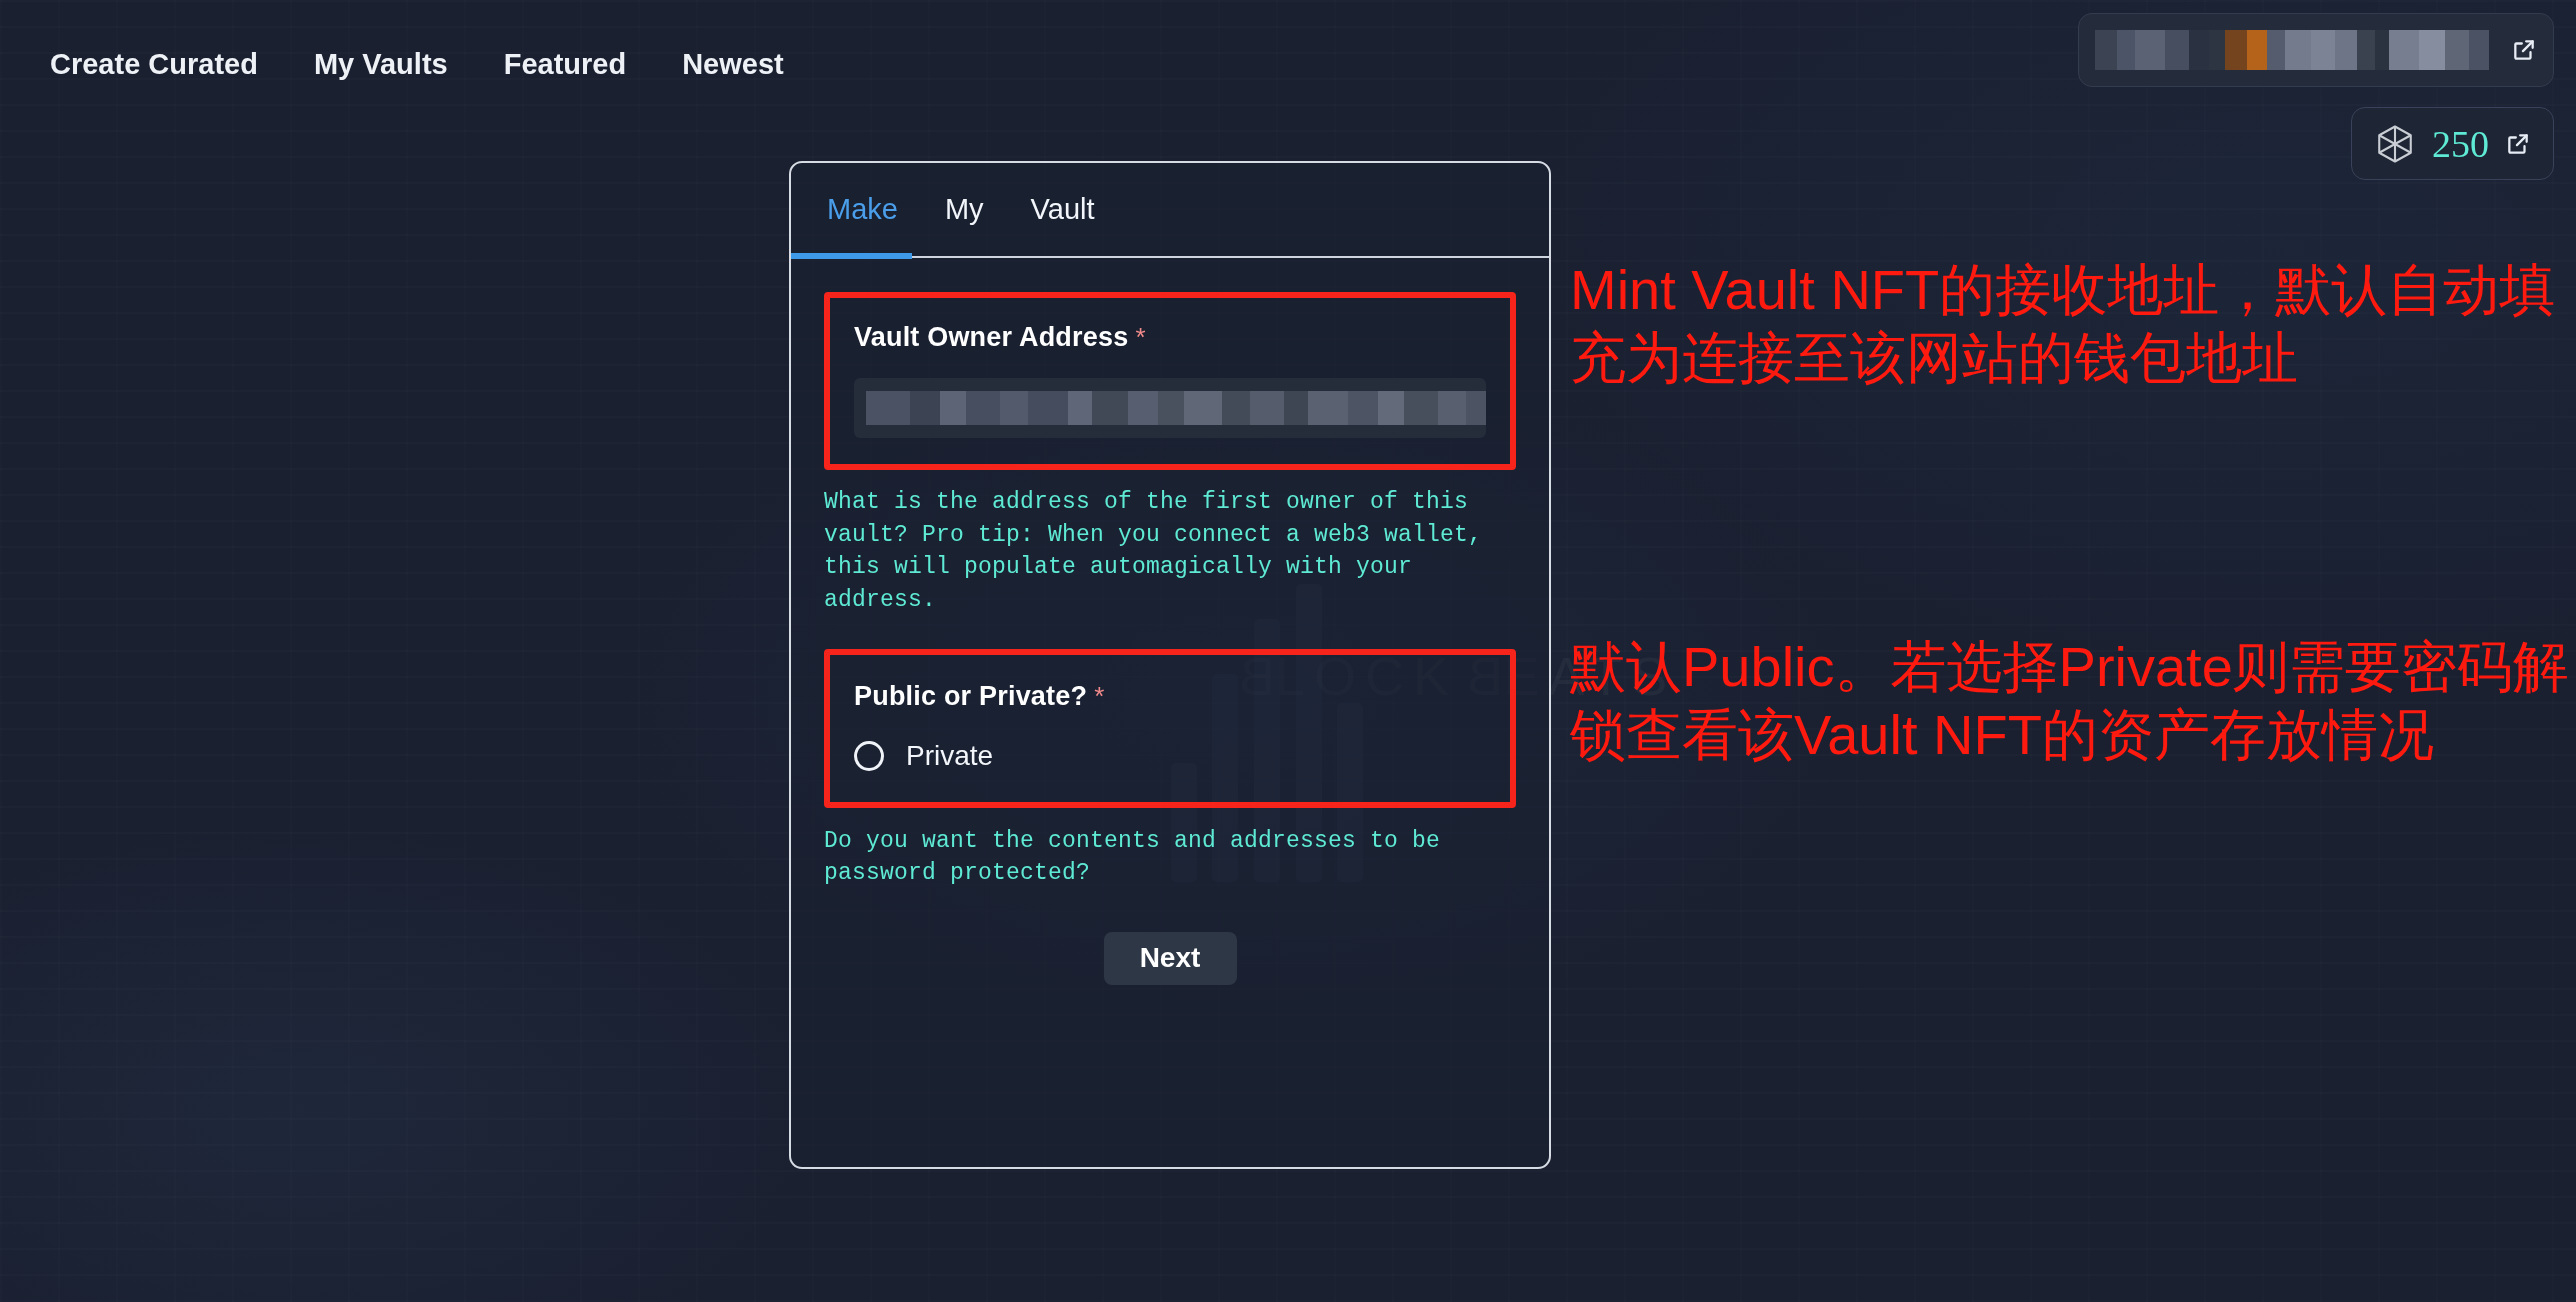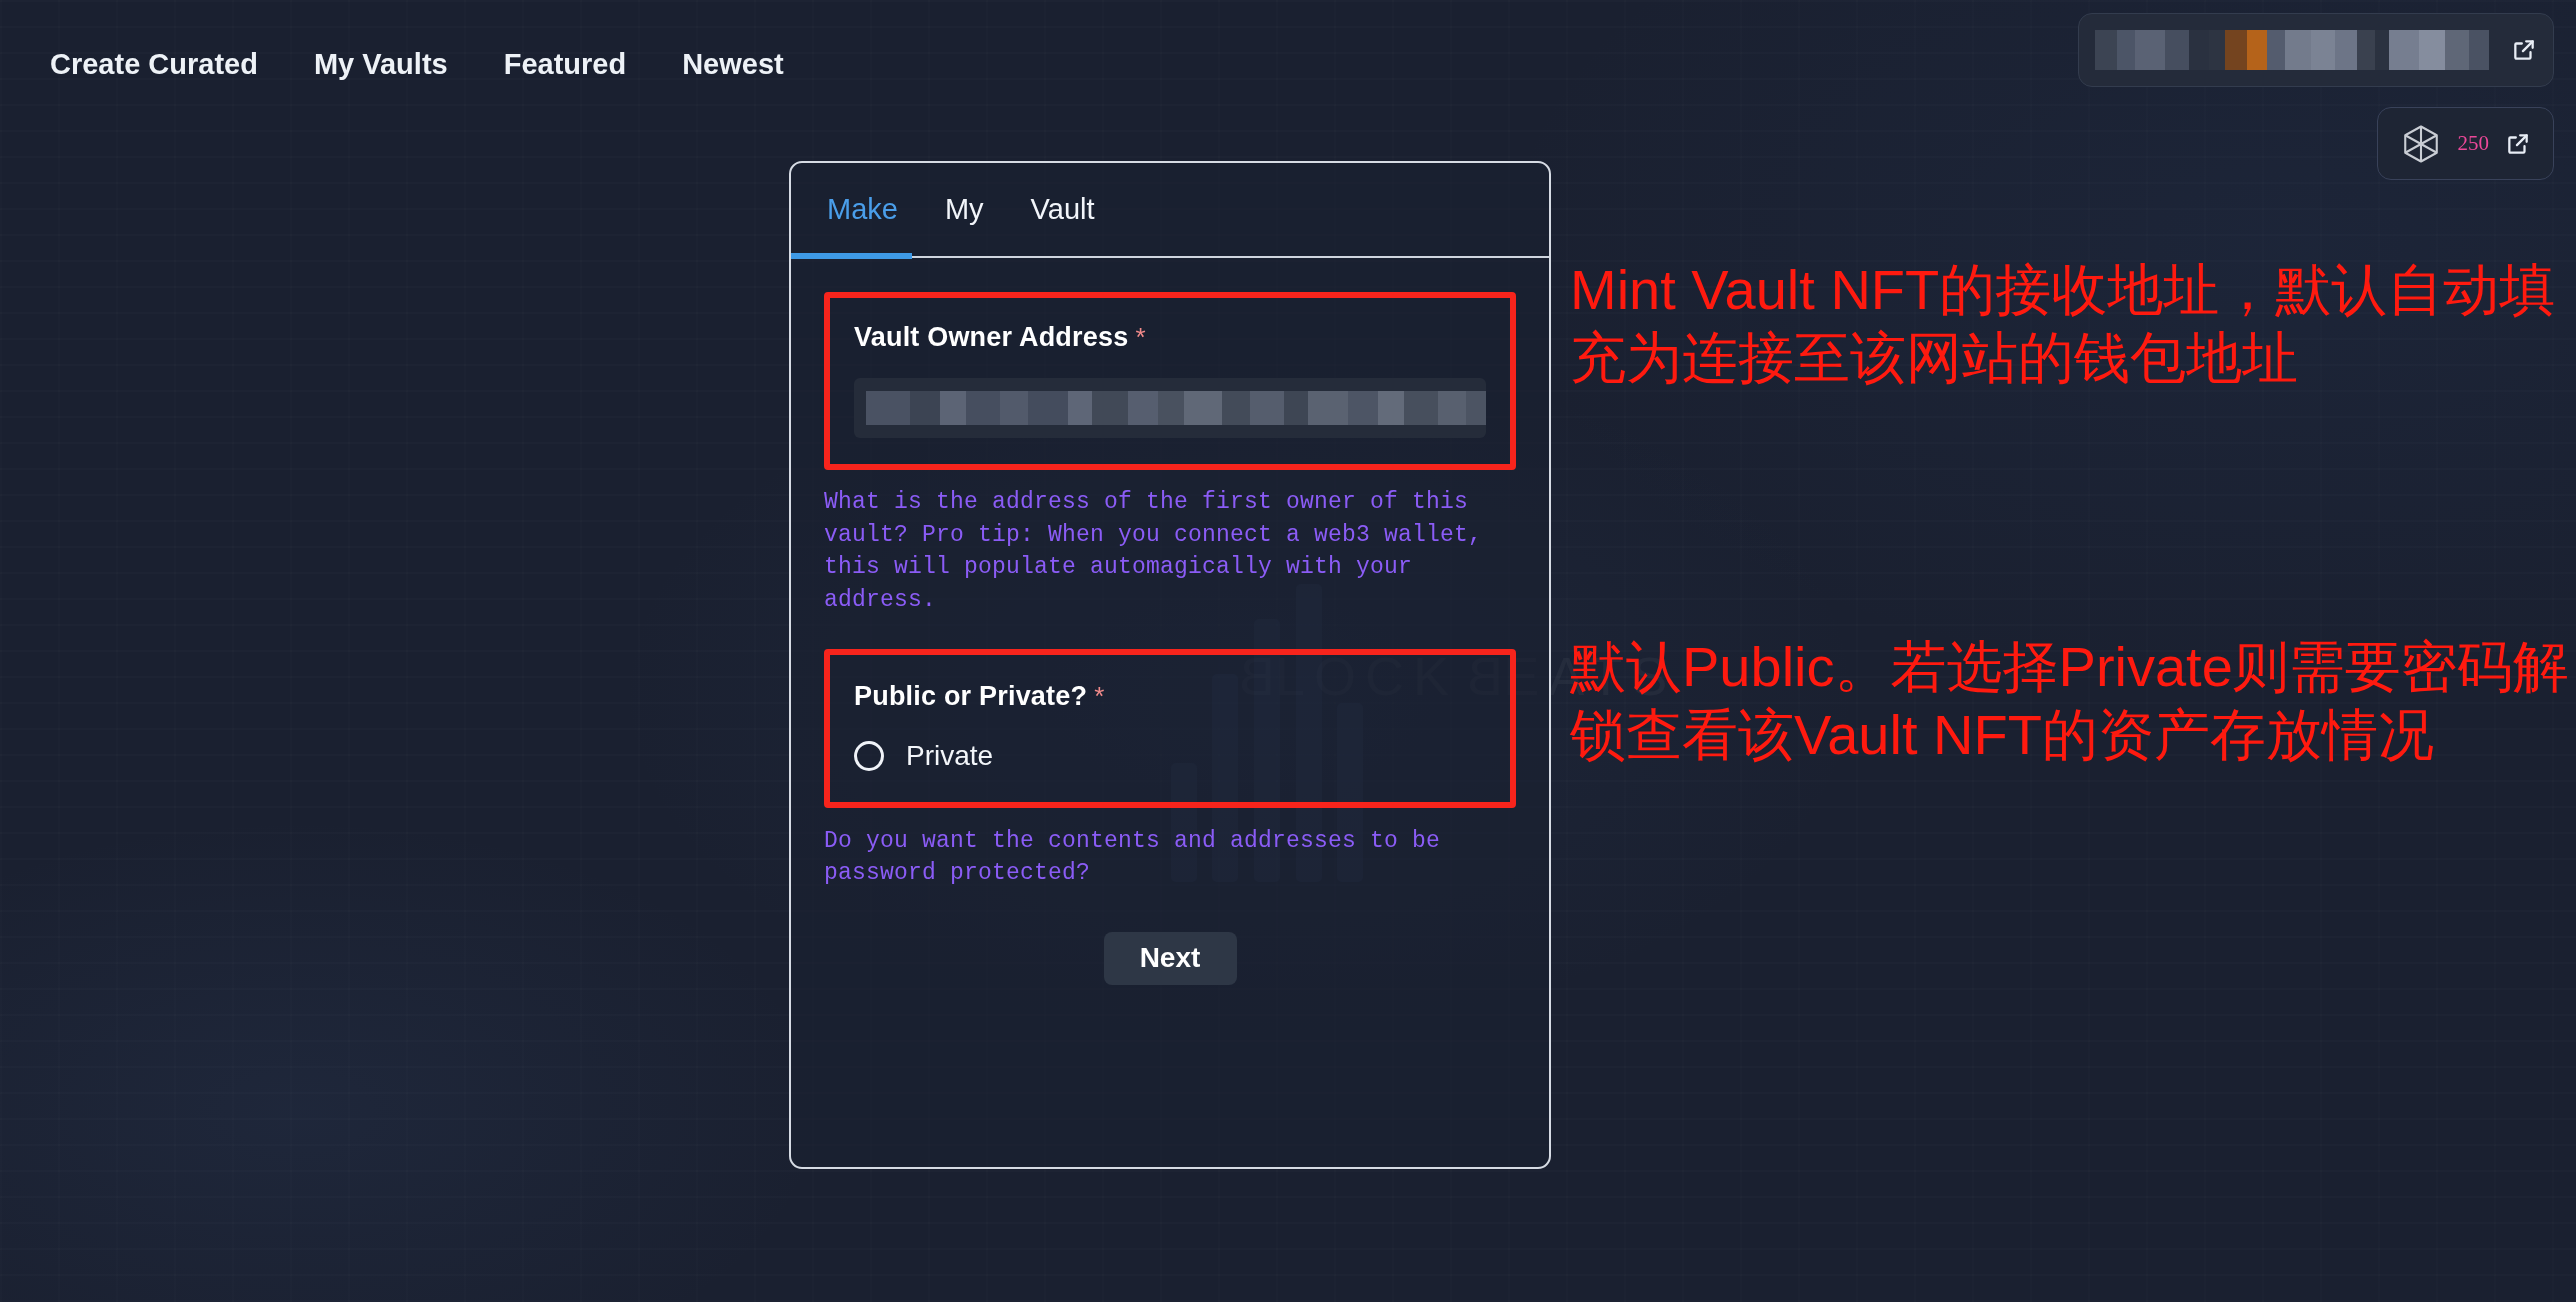--- a/index.html
+++ b/index.html
@@ -73,21 +73,21 @@
   #wallet-pill .ext{margin-left:auto; color:#e8edf5;}
 
   #token-pill{
     position:absolute; right:22px; top:107px;
     height:73px; border-radius:14px;
     background:#1e2534; border:1px solid #39425a;
     display:flex; align-items:center; gap:16px; padding:0 22px;
     z-index:6;
   }
   #token-pill .amount{
-    color:#ec4899; font-size:21px; font-weight:400;
+    color:#5eead4; font-size:38px; font-weight:400;
     font-family:"Liberation Serif", serif;
   }
 
   .cube{width:42px;height:42px;display:block;}
   .ext-ic{width:26px;height:26px;display:block;}
 
   
   #card{
     position:absolute; left:789px; top:161px;
     width:762px; height:1008px;
@@ -121,21 +121,21 @@
   .req{color:#f18a8a; font-weight:400; font-size:26px; margin-left:7px;}
 
   .addr-input{
     margin-top:25px; height:60px; width:100%;
     background:#252c3a; border-radius:6px;
     display:flex; align-items:center; padding:0 12px;
     overflow:hidden;
   }
 
   .helptext{
-    color:#8b5cf6; font-size:23px; line-height:1.42;
+    color:#5eead4; font-size:23px; line-height:1.42;
     font-family:"Liberation Mono", monospace;
     letter-spacing:0.2px;
   }
 
   .radio-row{display:flex; align-items:center; gap:22px; cursor:pointer;}
   .radio{
     width:30px; height:30px; border-radius:50%;
     display:flex; align-items:center; justify-content:center; flex:0 0 auto;
   }
   .radio.on{background:#8cc8ea;}

